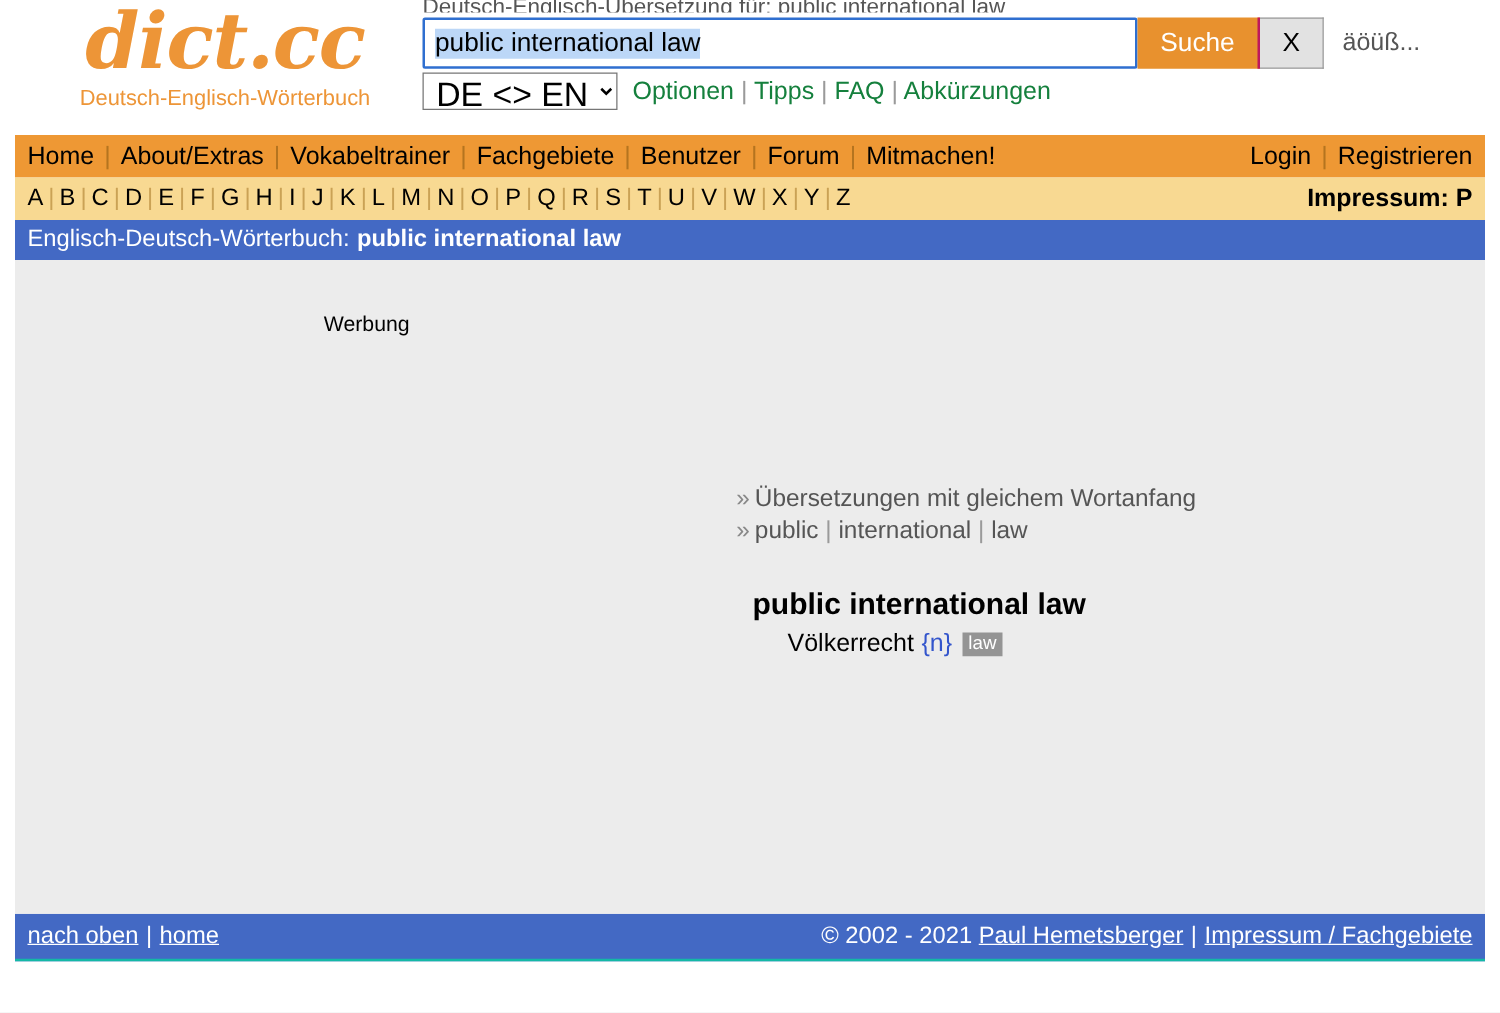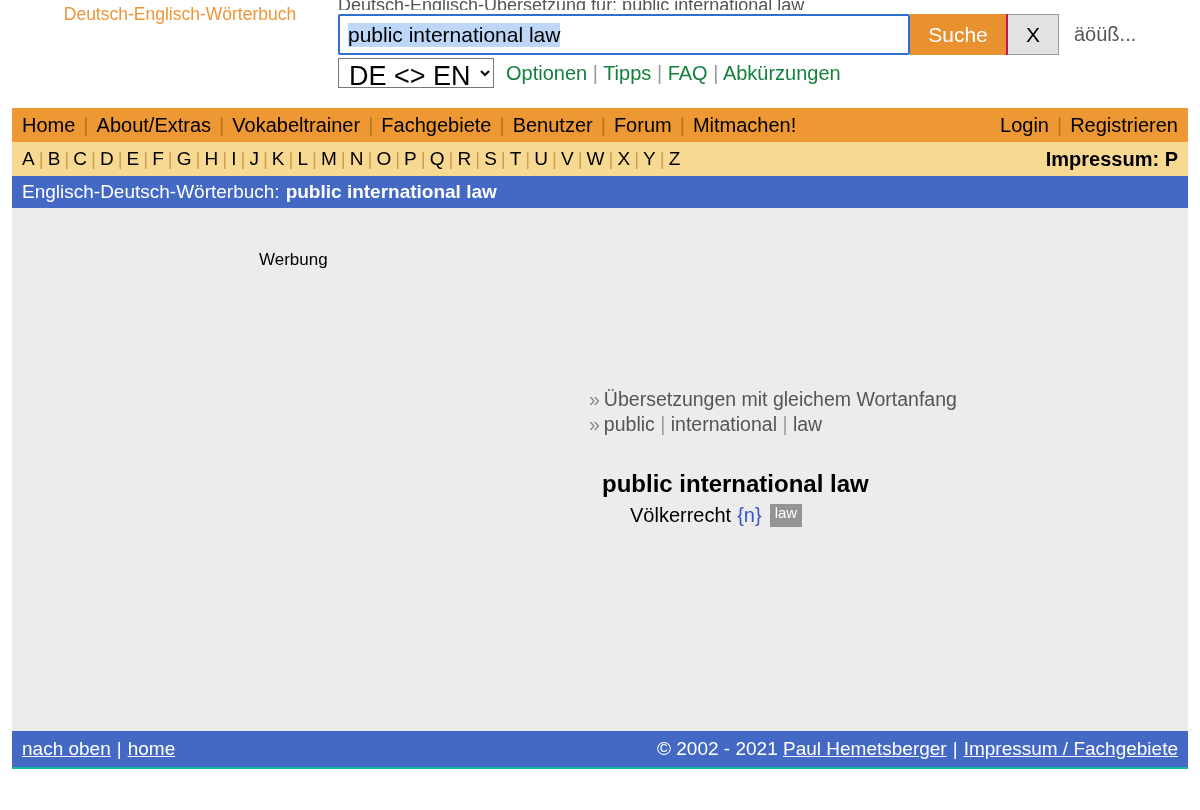--- a/index.html
+++ b/index.html
@@ -239,20 +239,21 @@
     color: #000000;
     margin-top: 34px;
     margin-left: 13px;
   }
   .entry-trans {
     font-size: 20px;
     color: #000000;
     margin-top: 6px;
     margin-left: 41px;
     display: flex;
+    align-items: center;
   }
   .entry-trans a { color: #000; text-decoration: none; cursor: pointer; }
   .gender { color: #3355CC; margin-left: 6px; }
   .tag-badge {
     background: #949494;
     color: #ffffff;
     font-size: 15px;
     padding: 1px 5px 2px 5px;
     margin-left: 8px;
     line-height: 16px;
@@ -279,20 +280,21 @@
   }
   .footer .sep { padding: 0 6px; }
   .footer .grp { display: flex; align-items: center; white-space: nowrap; }
 </style>
 </head>
 <body>
 
 <div class="header">
 
   <div class="logo-block">
+    <div class="logo-word">dict.cc</div>
     <div class="logo-sub">Deutsch-Englisch-Wörterbuch</div>
   </div>
 
   <div class="search-col">
 
     <div class="page-subtitle">Deutsch-Englisch-Übersetzung für: public international law</div>
 
     <div class="search-row">
       <div class="search-input">
         <span class="sel">public international law</span>

